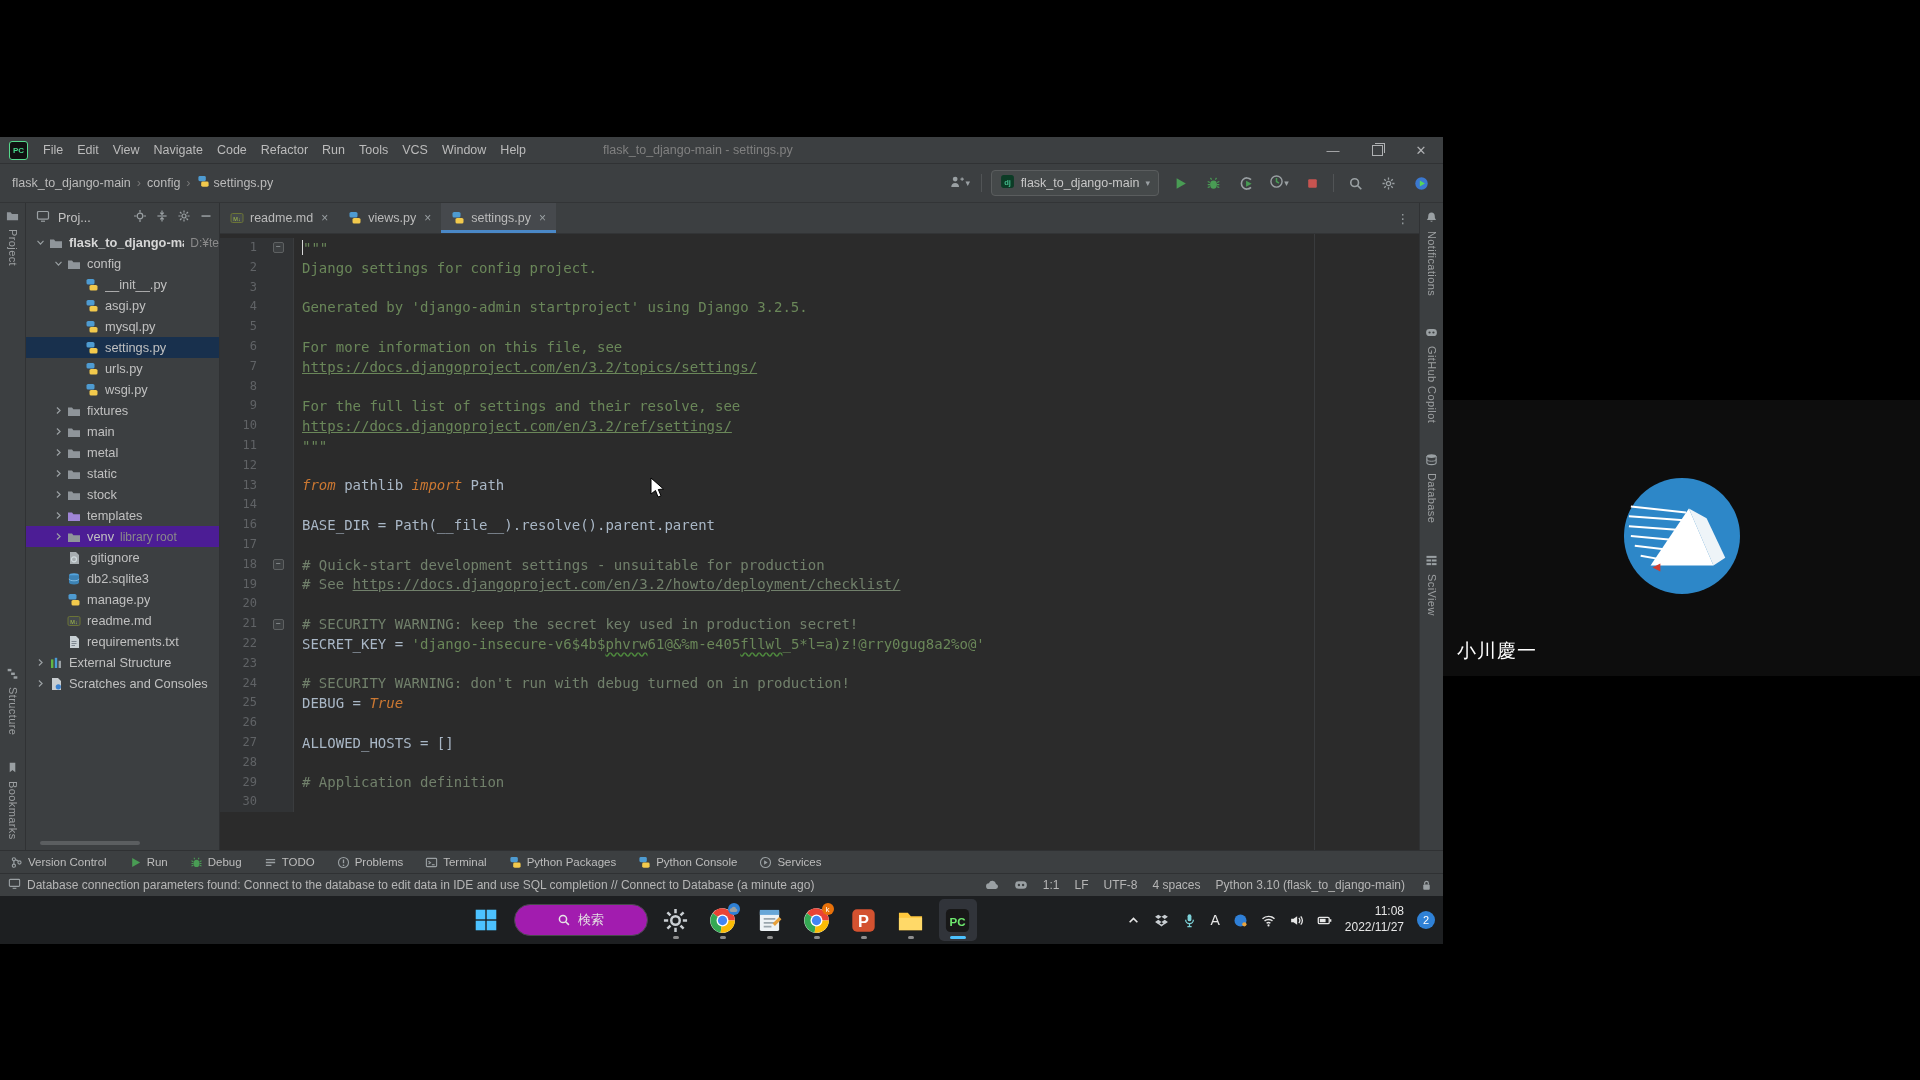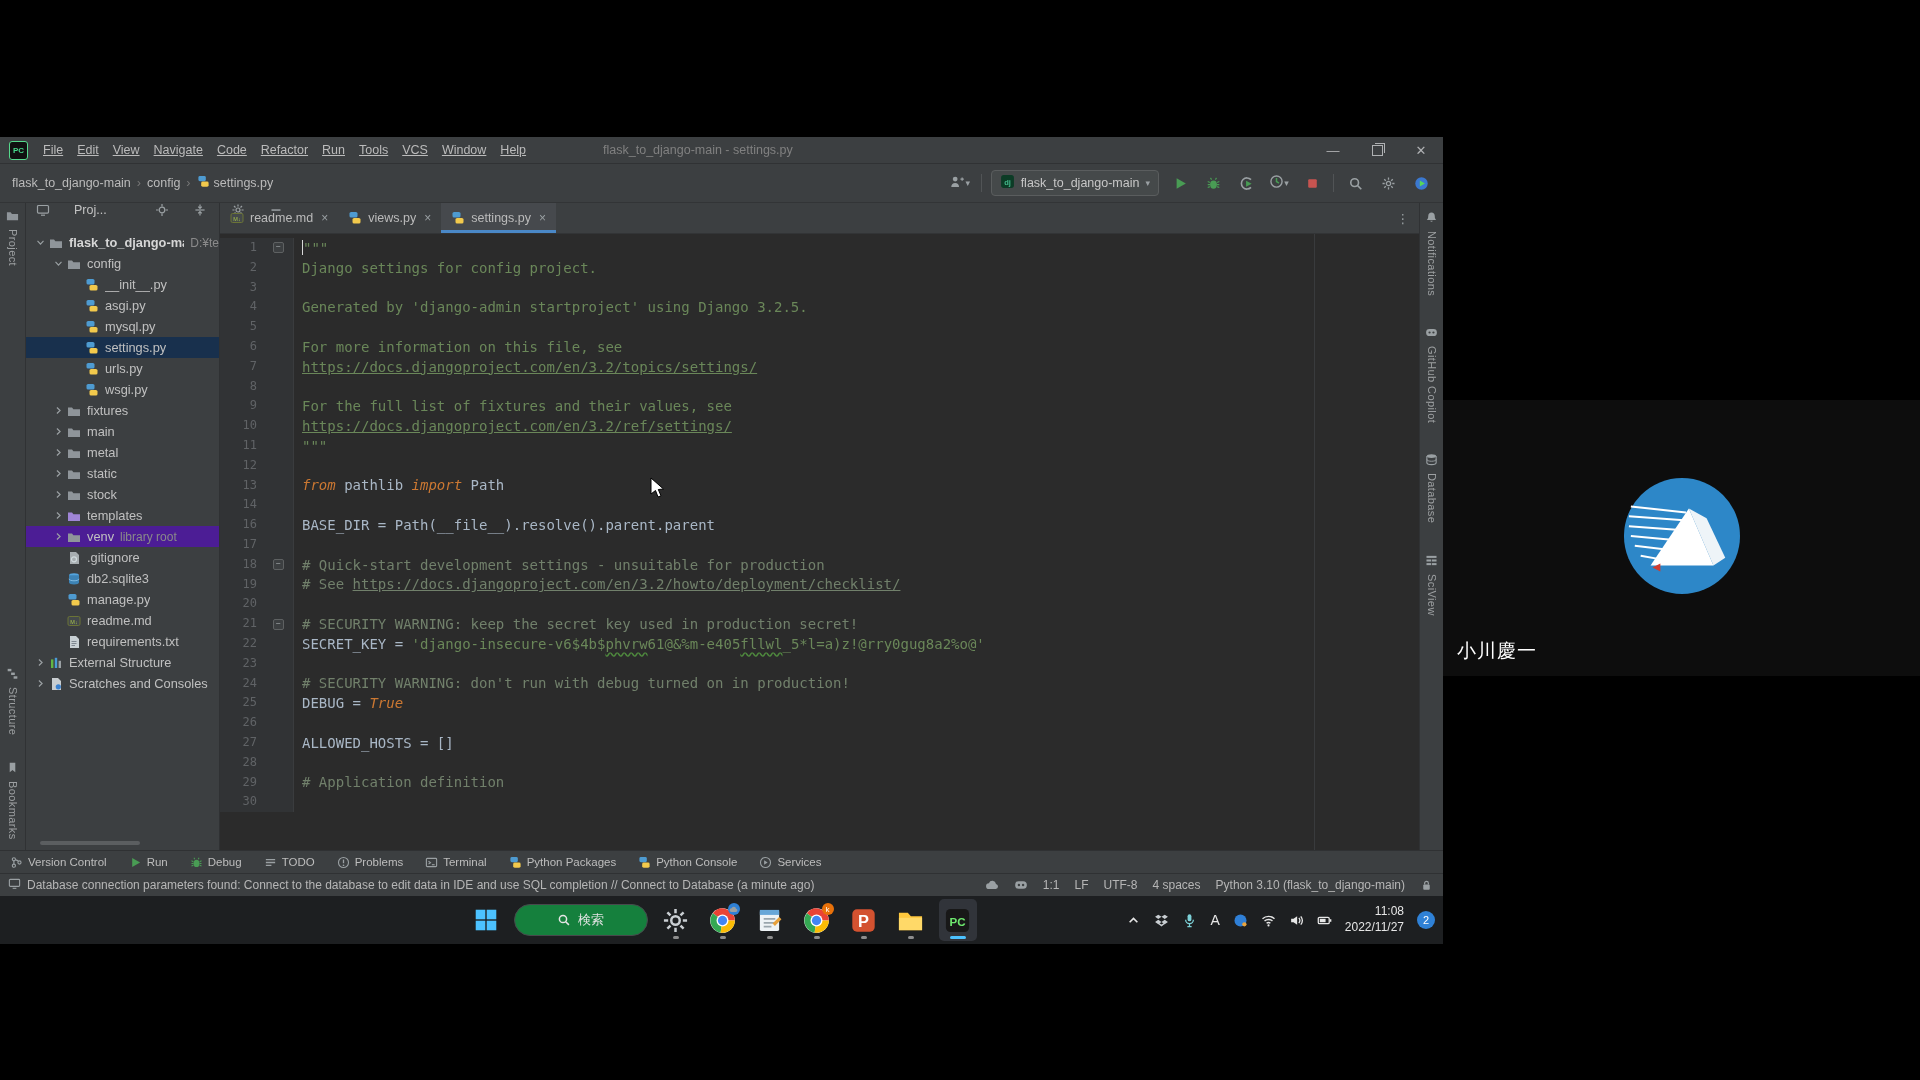--- a/index.html
+++ b/index.html
@@ -5,21 +5,21 @@
   html,body{margin:0;padding:0;background:#000;}
   body{width:1920px;height:1080px;position:relative;overflow:hidden;
        font-family:"Liberation Sans",sans-serif;-webkit-font-smoothing:antialiased;}
   
   .share{position:absolute;left:0;top:137px;width:1443px;height:759px;background:#2b2b2b;
          display:flex;flex-direction:column;font-size:12.5px;color:#bbbbbb;}
   
   .titlebar{height:26px;background:#3c3f41;border-bottom:1px solid #303234;display:flex;align-items:center;flex:0 0 auto;}
   .pc-logo{width:17px;height:17px;margin:0 8px 0 9px;background:#101010;border-radius:3px;display:flex;align-items:center;justify-content:center;
            font-size:8px;font-weight:bold;color:#47d78a;border:1px solid #56d98c;flex:0 0 auto;}
-  .menu-item{padding:0 7px;line-height:26px;color:#bbbbbb;cursor:default;text-decoration:underline;}
+  .menu-item{padding:0 7px;line-height:26px;color:#bbbbbb;cursor:default;}
   .win-title{color:#808080;margin-left:70px;}
   .winctl{margin-left:auto;display:flex;align-items:center;height:100%;}
   .wbtn{width:44px;height:100%;display:flex;align-items:center;justify-content:center;color:#afb1b3;font-size:13px;}
   .restore-glyph{width:9px;height:9px;border:1px solid #afb1b3;position:relative;}
   .restore-glyph::before{content:"";position:absolute;left:2px;top:-3px;width:9px;height:9px;border-top:1px solid #afb1b3;border-right:1px solid #afb1b3;}
   
   .toolrow{height:38px;background:#3c3f41;border-bottom:1px solid #323436;display:flex;align-items:center;flex:0 0 auto;}
   .crumbs{display:flex;align-items:center;margin-left:12px;gap:4px;}
   .crumb{color:#bbbbbb;}
   .crumb-sep{color:#777;margin:0 2px;}
@@ -32,21 +32,21 @@
   
   .mainrow{flex:1;display:flex;min-height:0;}
   .stripe{background:#3c3f41;display:flex;flex-direction:column;align-items:center;flex:0 0 auto;}
   .stripe-l{width:25px;border-right:1px solid #303234;padding-top:6px;}
   .stripe-r{width:23px;border-left:1px solid #303234;padding-top:8px;gap:30px;}
   .vitem{display:flex;flex-direction:column;align-items:center;gap:5px;color:#9da0a2;font-size:11px;}
   .vlabel{writing-mode:vertical-rl;letter-spacing:.4px;}
   .stripe-bottom{margin-top:auto;display:flex;flex-direction:column;gap:26px;padding-bottom:10px;}
   
   .proj{width:193px;background:#3c3f41;border-right:1px solid #2f3133;display:flex;flex-direction:column;flex:0 0 auto;position:relative;}
-  .proj-head{height:29px;display:flex;align-items:flex-start;gap:24px;padding:0 6px 0 10px;flex:0 0 auto;}
+  .proj-head{height:29px;display:flex;align-items:center;gap:8px;padding:0 6px 0 10px;flex:0 0 auto;}
   .proj-head .ttl{color:#c3c3c3;}
   .proj-head .sp{flex:1;}
   .tree{flex:1;overflow:hidden;font-size:12.8px;}
   .trow{height:21px;display:flex;align-items:center;white-space:nowrap;}
   .trow .chev{width:16px;display:flex;justify-content:center;flex:0 0 auto;}
   .trow .ticon{width:16px;display:flex;justify-content:center;flex:0 0 auto;margin-right:5px;}
   .trow .lbl{color:#c0c0c0;overflow:hidden;text-overflow:clip;}
   .trow .hint{color:#8a8a8a;margin-left:6px;font-size:12px;}
   .trow.sel{background:#18304d;}
   .trow.hl{background:#4c1d95;}
@@ -78,21 +78,21 @@
   .statusbar .msg{margin-left:6px;}
   .statusbar .right{margin-left:auto;display:flex;align-items:center;gap:15px;margin-right:10px;}
   
   .taskbar{position:absolute;left:0;top:896px;width:1443px;height:48px;background:#1d1f21;}
   .tb-center{position:absolute;left:50%;top:0;height:100%;transform:translateX(-50%);display:flex;align-items:center;gap:9px;}
   .tb-app{width:38px;height:42px;display:flex;align-items:center;justify-content:center;position:relative;border-radius:5px;}
   .tb-app .ind{position:absolute;bottom:2px;left:50%;transform:translateX(-50%);width:6px;height:3px;border-radius:2px;background:#8d8d8d;}
   .tb-app.active{background:#31343a;}
   .tb-app.active .ind{width:16px;background:#4cc2ff;}
   .tb-badge{position:absolute;top:4px;right:2px;width:12px;height:12px;border-radius:50%;font-size:8px;color:#fff;display:flex;align-items:center;justify-content:center;}
-  .searchpill{height:30px;min-width:104px;background:#15803d;border:1px solid #47494c;border-radius:16px;display:flex;align-items:center;justify-content:center;gap:7px;color:#e3e3e3;font-size:13px;padding:0 14px;}
+  .searchpill{height:30px;min-width:104px;background:#a21caf;border:1px solid #47494c;border-radius:16px;display:flex;align-items:center;justify-content:center;gap:7px;color:#e3e3e3;font-size:13px;padding:0 14px;}
   .tray{position:absolute;right:8px;top:0;height:100%;display:flex;align-items:center;gap:13px;}
   .tray .tico{display:flex;align-items:center;justify-content:center;color:#e6e6e6;font-size:12px;}
   .clock{text-align:right;color:#e6e6e6;font-size:12px;line-height:1.3;}
   .nbadge{width:18px;height:18px;border-radius:50%;background:#2f81d6;color:#fff;font-size:11px;display:flex;align-items:center;justify-content:center;}
   
   .tile{position:absolute;left:1443px;top:400px;width:477px;height:276px;background:#0d0d0d;}
   .avatar{position:absolute;left:50%;top:50%;transform:translate(-50%,-50%);}
   .pname{position:absolute;left:14px;bottom:12px;color:#fff;font-size:19px;letter-spacing:1px;}
   
   .mcursor{position:absolute;left:650px;top:477px;z-index:50;}
@@ -596,21 +596,21 @@
               <div class="ccode"><span class="seg-sl">https://docs.djangoproject.com/en/3.2/topics/settings/</span></div>
             </div>
             <div class="crow">
               <div class="cnum">8</div>
               <div class="cfold"></div>
               <div class="ccode"></div>
             </div>
             <div class="crow">
               <div class="cnum">9</div>
               <div class="cfold"></div>
-              <div class="ccode"><span class="seg-s">For the full list of fixtures and their values, see</span></div>
+              <div class="ccode"><span class="seg-s">For the full list of settings and their resolve, see</span></div>
             </div>
             <div class="crow">
               <div class="cnum">10</div>
               <div class="cfold"></div>
               <div class="ccode"><span class="seg-sl">https://docs.djangoproject.com/en/3.2/ref/settings/</span></div>
             </div>
             <div class="crow">
               <div class="cnum">11</div>
               <div class="cfold"></div>
               <div class="ccode"><span class="seg-s">"""</span></div>

